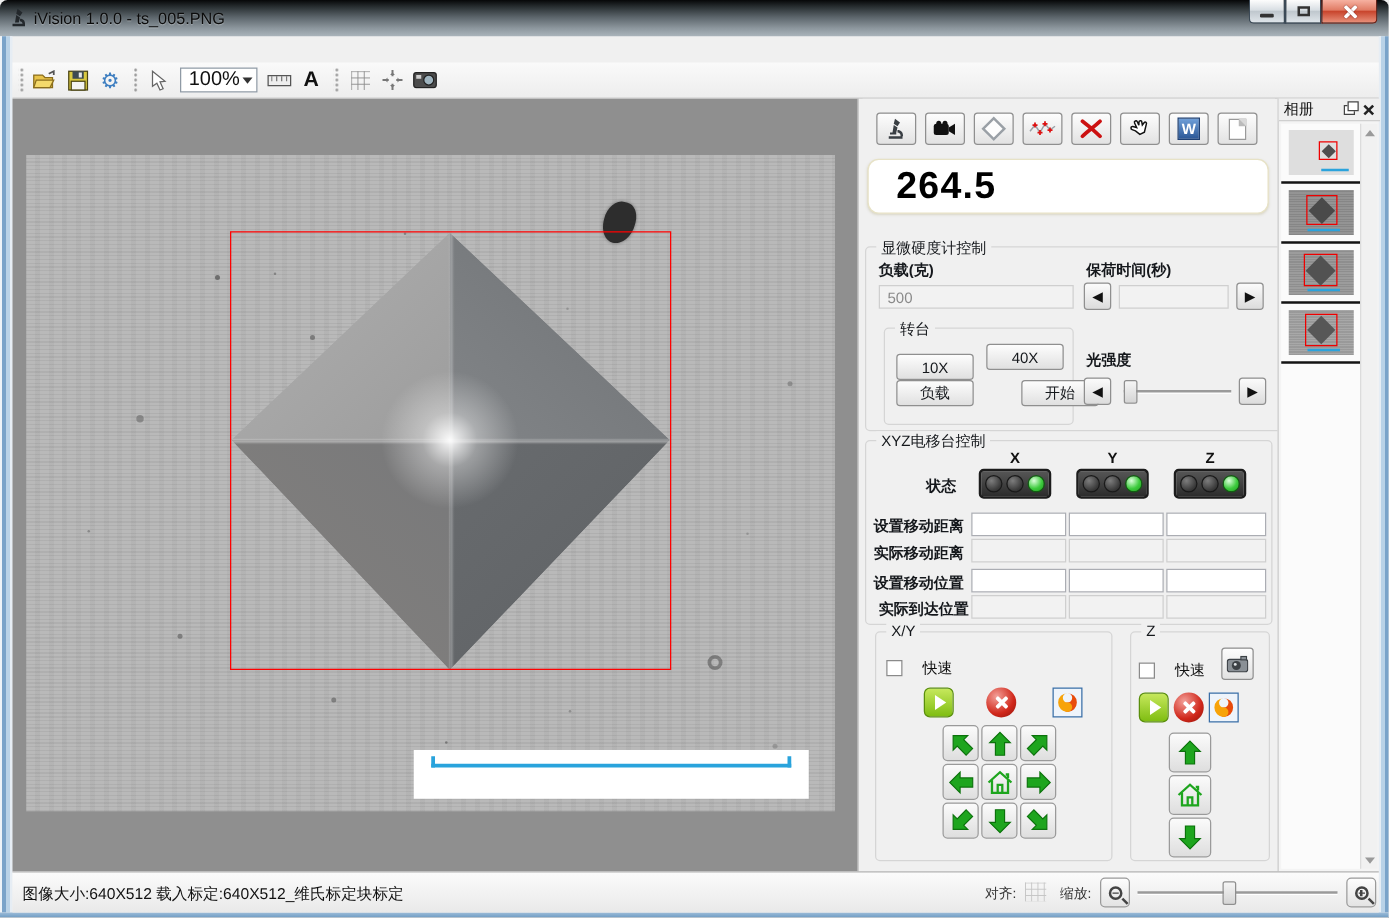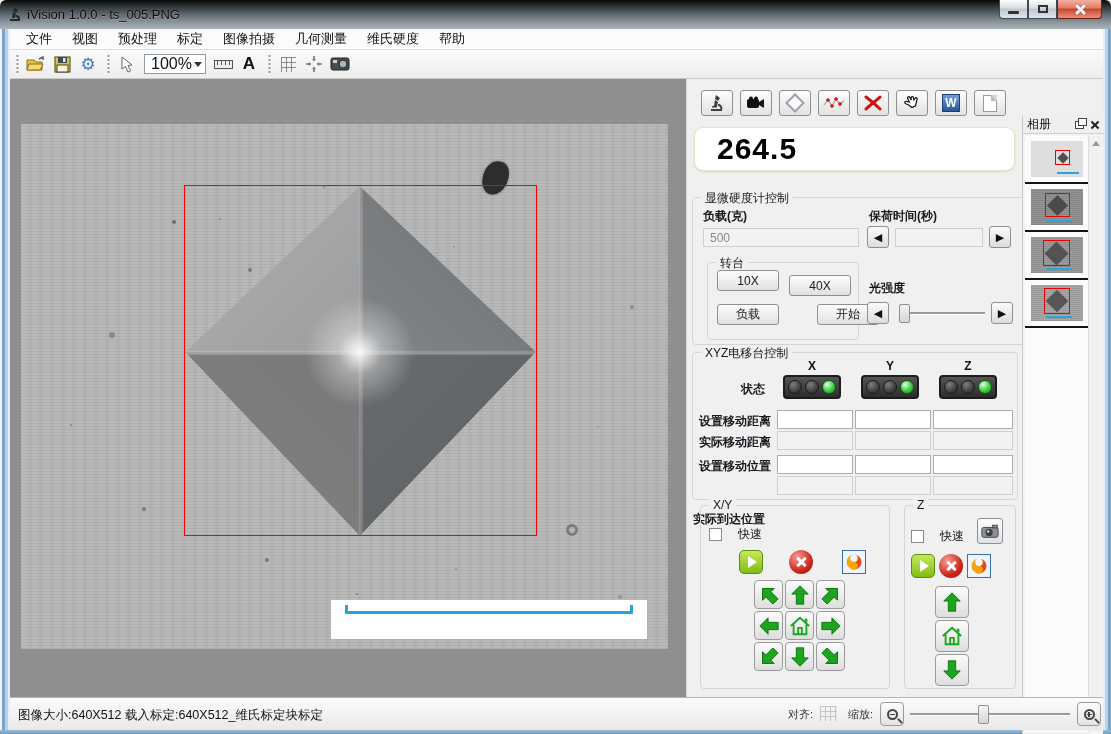--- a/index.html
+++ b/index.html
@@ -149,21 +149,21 @@
     display:flex; align-items:center; justify-content:center; }
 
   .jog { position:absolute; width:29px; height:29px; border:1px solid #9a9a9a; border-radius:4px;
     background:linear-gradient(180deg,#fbfbfb,#dedede); display:flex; align-items:center; justify-content:center; }
   .jog svg { width:22px; height:22px; }
   .jog-z { width:34px; height:32px; }
   .arrow-p { fill:#1ea51e; stroke:#0c720c; stroke-width:1; }
   .house-p { fill:none; stroke:#1ea51e; stroke-width:2; }
 
   
-  .album { position:absolute; left:1022px; top:79px; width:81px; height:618px; background:#f4f4f4; border-left:1px solid #c9c9c9;margin-top:37px; }
+  .album { position:absolute; left:1022px; top:79px; width:81px; height:618px; background:#f4f4f4; border-left:1px solid #c9c9c9; }
   .album-title { position:absolute; left:0; top:0; width:81px; height:18px; background:#efefef;
     border-bottom:1px solid #cfcfcf; display:flex; align-items:center; }
   .album-title .t { flex:1; padding-left:4px; font-size:12px; }
   .float-ico { width:9px; height:8px; border:1px solid #444; position:relative; margin-right:6px; background:#fff; }
   .float-ico::before { content:""; position:absolute; left:2px; top:-4px; width:7px; height:6px; border:1px solid #444; background:#fff; }
   .close-ico { position:relative; width:9px; height:9px; margin-right:5px; }
   .close-ico::before,.close-ico::after { content:""; position:absolute; left:4px; top:0; width:2px; height:10px; background:#222; }
   .close-ico::before { transform:rotate(45deg);} .close-ico::after { transform:rotate(-45deg);}
   .album-list { position:absolute; left:2px; top:20px; width:63px; bottom:2px; background:#fbfbfb; }
   .thumb-cell { padding:5px 0 0 0; }
@@ -225,30 +225,20 @@
       <div class="winbtn close">
           <span class="glyph-close"></span>
         </div>
     </div>
   </div>
 
   <div class="border-left"></div>
   <div class="border-right"></div>
   <div class="border-bottom"></div>
 
-  <div class="menubar">
-    <span class="menu-item">文件</span>
-    <span class="menu-item">视图</span>
-    <span class="menu-item">预处理</span>
-    <span class="menu-item">标定</span>
-    <span class="menu-item">图像拍摄</span>
-    <span class="menu-item">几何测量</span>
-    <span class="menu-item">维氏硬度</span>
-    <span class="menu-item">帮助</span>
-  </div>
 
   <div class="toolbar">
     <span class="tb-sep"></span>
     <span class="tb-btn">
       <svg width="20" height="16" viewBox="0 0 20 16">
           <path d="M1 4 h7 l2 2 h6 v8 H1z" fill="#e8c34a" stroke="#8a6d1c"></path>
           <path d="M3 8 h14 l-3 6 H1z" fill="#f4d96b" stroke="#8a6d1c"></path>
           <path d="M13 3 l4-2 v3" fill="none" stroke="#555" stroke-width="1.4"></path>
         </svg>
     </span>
@@ -376,21 +366,21 @@
       <span class="legend">显微硬度计控制</span>
       <span class="lbl" style="left:10px; top:10px;">负载(克)</span>
       <input class="inp dis" style="left: 10px; top: 30px; width: 156px;" disabled="" value="500">
       <span class="lbl" style="left:176px; top:10px;">保荷时间(秒)</span>
       <button class="spin" style="left:174px; top:28px;">◀</button>
       <input class="inp dis" style="left: 202px; top: 30px; width: 88px;" disabled="" value="">
       <button class="spin" style="left:296px; top:28px;">▶</button>
 
       <div class="grp" style="left:14px; top:64px; width:152px; height:78px;">
         <span class="legend">转台</span>
-        <button class="pushbtn" style="left:9px; top:7px;text-align:center;">10X</button>
+        <button class="pushbtn" style="left:9px; top:20px;text-align:center;">10X</button>
         <button class="pushbtn" style="left:81px; top:12px;">40X</button>
         <button class="pushbtn" style="left:9px; top:41px;">负载</button>
         <button class="pushbtn" style="left:81px; top:41px;margin-left:28px;">开始</button>
       </div>
 
       <span class="lbl" style="left:176px; top:82px;">光强度</span>
       <button class="spin" style="left:174px; top:104px;">◀</button>
       <div class="slider-track" style="left:206px; top:114px; width:86px;"></div>
       <div class="slider-handle" style="left:206px; top:106px;"></div>
       <button class="spin" style="left:298px; top:104px;">▶</button>
@@ -426,21 +416,21 @@
       <span class="lbl" style="left:6px; top:81px;">实际移动距离</span>
       <input class="inp dis" style="left: 84px; top: 78px; width: 76px;" disabled="">
       <input class="inp dis" style="left: 162px; top: 78px; width: 76px;" disabled="">
       <input class="inp dis" style="left: 240px; top: 78px; width: 80px;" disabled="">
 
       <span class="lbl" style="left:6px; top:105px;">设置移动位置</span>
       <input class="inp" style="left: 84px; top: 102px; width: 76px;">
       <input class="inp" style="left: 162px; top: 102px; width: 76px;">
       <input class="inp" style="left: 240px; top: 102px; width: 80px;">
 
-      <span class="lbl" style="left:0; top:126px;margin-top:32px;">实际到达位置</span>
+      <span class="lbl" style="left:10px; top:126px;">实际到达位置</span>
       <input class="inp dis" style="left: 84px; top: 123px; width: 76px;" disabled="">
       <input class="inp dis" style="left: 162px; top: 123px; width: 76px;" disabled="">
       <input class="inp dis" style="left: 240px; top: 123px; width: 80px;" disabled="">
     </div>
 
     <div class="grp grp-xy">
       <span class="legend">X/Y</span>
       <span class="cb-row" style="left:8px; top:20px;">
         <span class="cb"></span>
         <span>快速</span>

